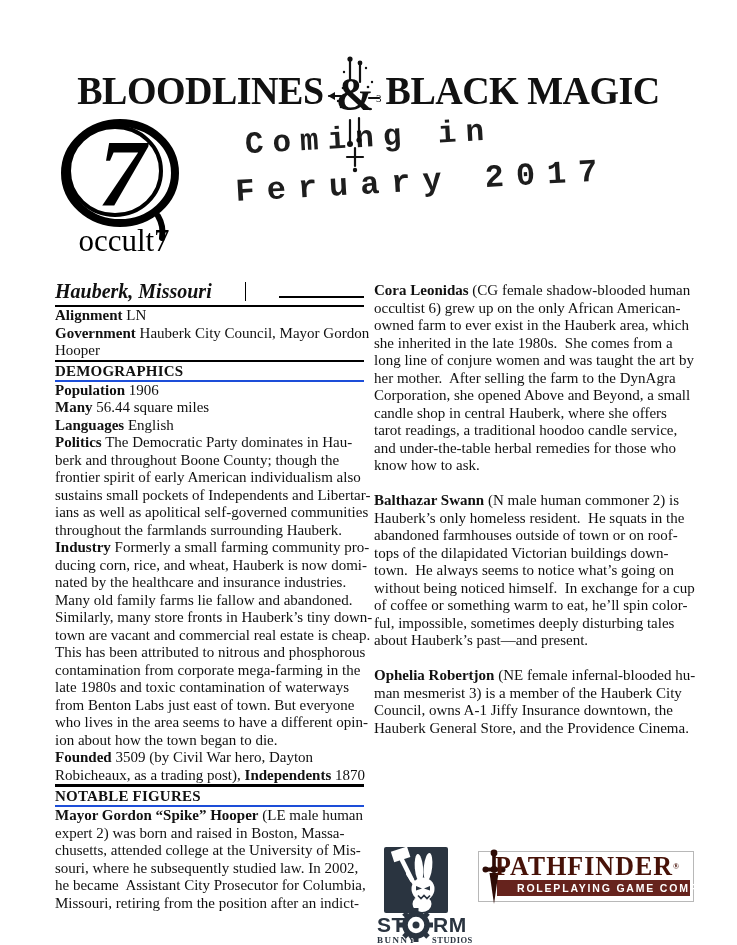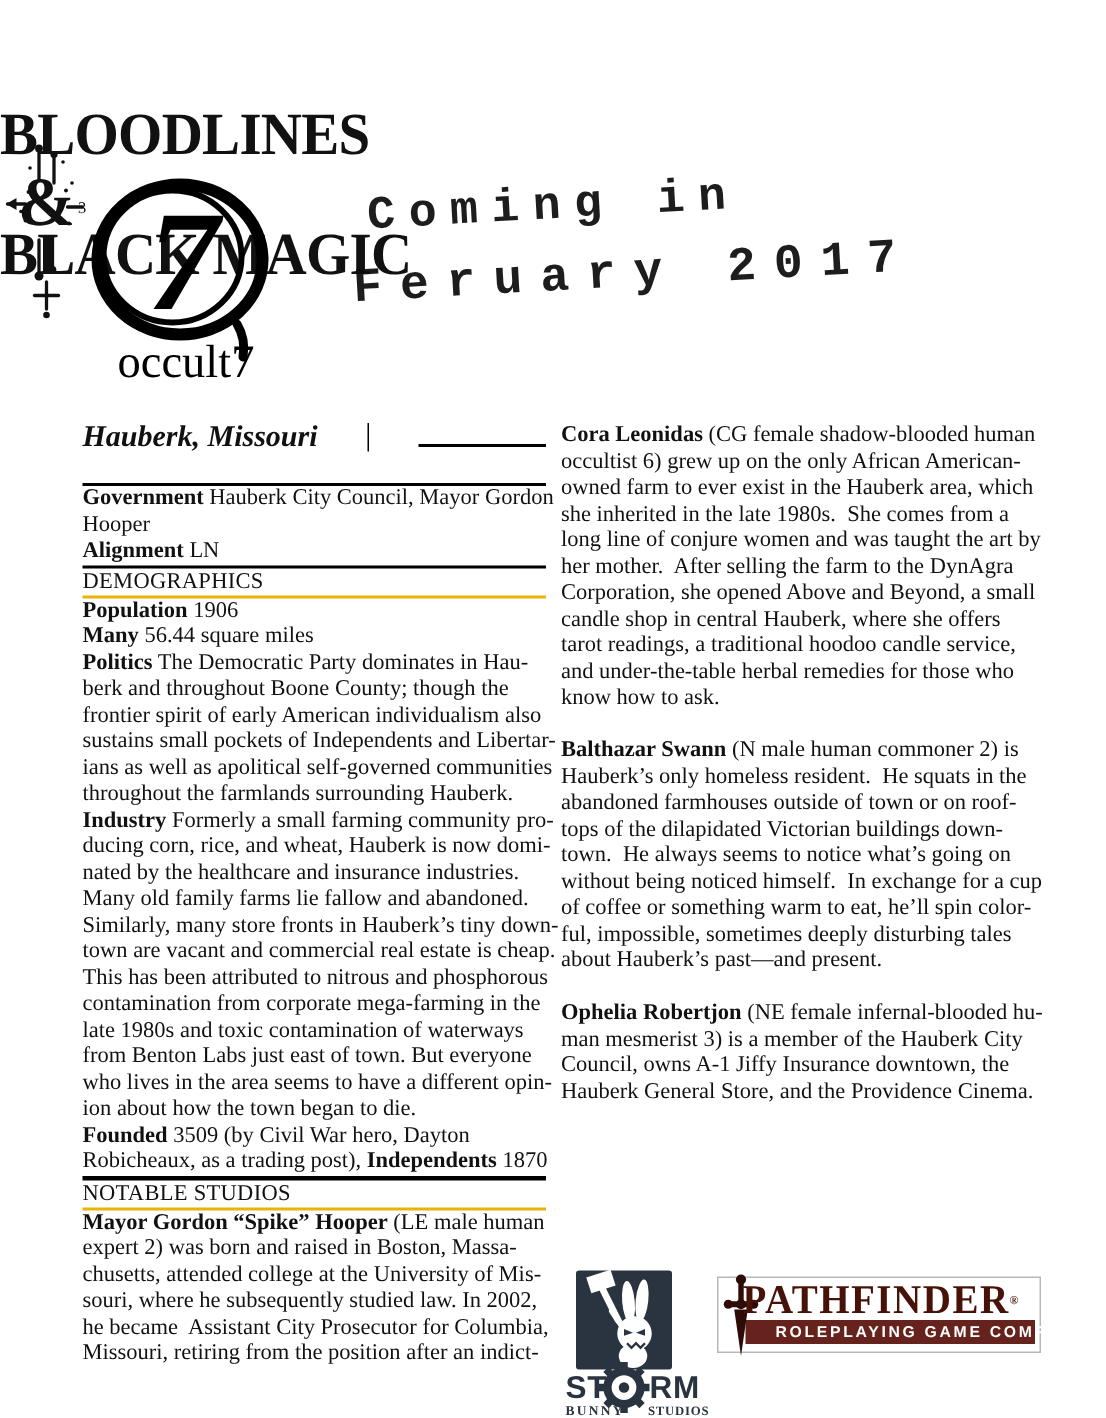--- a/index.html
+++ b/index.html
@@ -5,21 +5,21 @@
   html,body{margin:0;padding:0;}
   body{
     width:737px;height:945px;background:#ffffff;position:relative;overflow:hidden;
     font-family:"Liberation Serif",serif;color:#111;
   }
   .page{position:absolute;inset:0;background:#fff;}
 
   
   .masthead{
     position:absolute;top:70px;left:0;width:737px;
-    display:flex;justify-content:center;align-items:flex-start;flex-direction:column;
+    display:flex;justify-content:center;align-items:flex-start;
   }
   .masthead .word{
     font-weight:bold;font-size:38px;line-height:40px;letter-spacing:-0.5px;
     transform:scaleY(1.05);white-space:pre;
   }
   .amp-wrap{position:relative;width:58px;height:40px;margin:0 2px;}
   .amp-svg{position:absolute;left:0;top:-16px;width:58px;height:132px;overflow:visible;}
 
   
   .occult7{position:absolute;left:58px;top:116px;width:132px;height:140px;}
@@ -36,31 +36,31 @@
 
   
   .col-left{position:absolute;left:55px;top:282px;width:309px;font-size:15px;line-height:17.5px;}
   .col-right{position:absolute;left:374px;top:282px;width:322px;font-size:15px;line-height:17.5px;}
   p.stat{margin:0;white-space:pre;}
   p.para{margin:0 0 17.5px 0;white-space:pre;}
   p.para:last-child{margin-bottom:13px;}
   b.lead{font-weight:bold;}
 
   .col-heading{
-    display:flex;border-bottom:2.5px solid #000;padding-bottom:19px;height:21px;gap:30px;
+    display:flex;border-bottom:2.5px solid #000;padding-bottom:2px;height:21px;gap:30px;
   }
   .heading-text{
     font-style:italic;font-weight:bold;font-size:20px;line-height:19px;white-space:pre;
   }
   .cursor{display:inline-block;width:1.5px;height:19px;background:#000;margin-left:3px;}
   .heading-fill{flex:1;border-bottom:2.2px solid #000;margin-bottom:5px;margin-left:3px;}
 
   .section-bar{
-    font-weight:normal;font-size:15px;line-height:16px;letter-spacing:.2px;
-    border-top:2.5px solid #000;border-bottom:2px solid #eab308;padding:1px 0;white-space:pre;
+    font-weight:bold;font-size:15px;line-height:16px;letter-spacing:.2px;
+    border-top:2.5px solid #000;border-bottom:2px solid #1d4ed8;padding:1px 0;white-space:pre;
   }
   .section-bar.notable{border-top-width:3.5px;border-bottom-width:2.5px;}
 
   
   .storm-logo{position:absolute;left:376px;top:836px;width:96px;height:110px;}
   .storm-logo svg{width:96px;height:110px;}
 
   .pf-logo{
     position:absolute;left:478px;top:851px;width:214px;height:47px;
     border:1px solid #b8b8b8;background:#fff;padding-top:2px;box-sizing:content-box;
@@ -135,28 +135,29 @@
     <div class="s2">Feruary 2017</div>
   </div>
 
   <div class="col-left">
     <div class="col-heading">
         <span class="heading-text">Hauberk, Missouri</span>
         <span class="cursor"></span>
         <span class="heading-fill"></span>
       </div>
 
+    <p class="stat"><b class="lead">Alignment</b><span> LN</span></p>
     <p class="stat"><b class="lead">Government</b><span> Hauberk City Council, Mayor Gordon
 Hooper</span></p>
-    <p class="stat"><b class="lead">Alignment</b><span> LN</span></p>
 
     <div class="section-bar">DEMOGRAPHICS</div>
 
     <p class="stat"><b class="lead">Population</b><span> 1906</span></p>
     <p class="stat"><b class="lead">Many</b><span> 56.44 square miles</span></p>
+    <p class="stat"><b class="lead">Languages</b><span> English</span></p>
     <p class="stat"><b class="lead">Politics</b><span> The Democratic Party dominates in Hau-
 berk and throughout Boone County; though the
 frontier spirit of early American individualism also
 sustains small pockets of Independents and Libertar-
 ians as well as apolitical self-governed communities
 throughout the farmlands surrounding Hauberk.</span></p>
     <p class="stat"><b class="lead">Industry</b><span> Formerly a small farming community pro-
 ducing corn, rice, and wheat, Hauberk is now domi-
 nated by the healthcare and insurance industries.
 Many old family farms lie fallow and abandoned.
@@ -164,21 +165,21 @@
 town are vacant and commercial real estate is cheap.
 This has been attributed to nitrous and phosphorous
 contamination from corporate mega-farming in the
 late 1980s and toxic contamination of waterways
 from Benton Labs just east of town. But everyone
 who lives in the area seems to have a different opin-
 ion about how the town began to die.</span></p>
     <p class="stat"><b class="lead">Founded</b><span> 3509 (by Civil War hero, Dayton
 Robicheaux, as a trading post), </span><b class="lead">Independents</b><span> 1870</span></p>
 
-    <div class="section-bar notable">NOTABLE STUDIOS</div>
+    <div class="section-bar notable">NOTABLE FIGURES</div>
 
     <p class="stat"><b class="lead">Mayor Gordon “Spike” Hooper</b><span> (LE male human
 expert 2) was born and raised in Boston, Massa-
 chusetts, attended college at the University of Mis-
 souri, where he subsequently studied law. In 2002,
 he became  Assistant City Prosecutor for Columbia,
 Missouri, retiring from the position after an indict-</span></p>
   </div>
 
   <div class="col-right">

